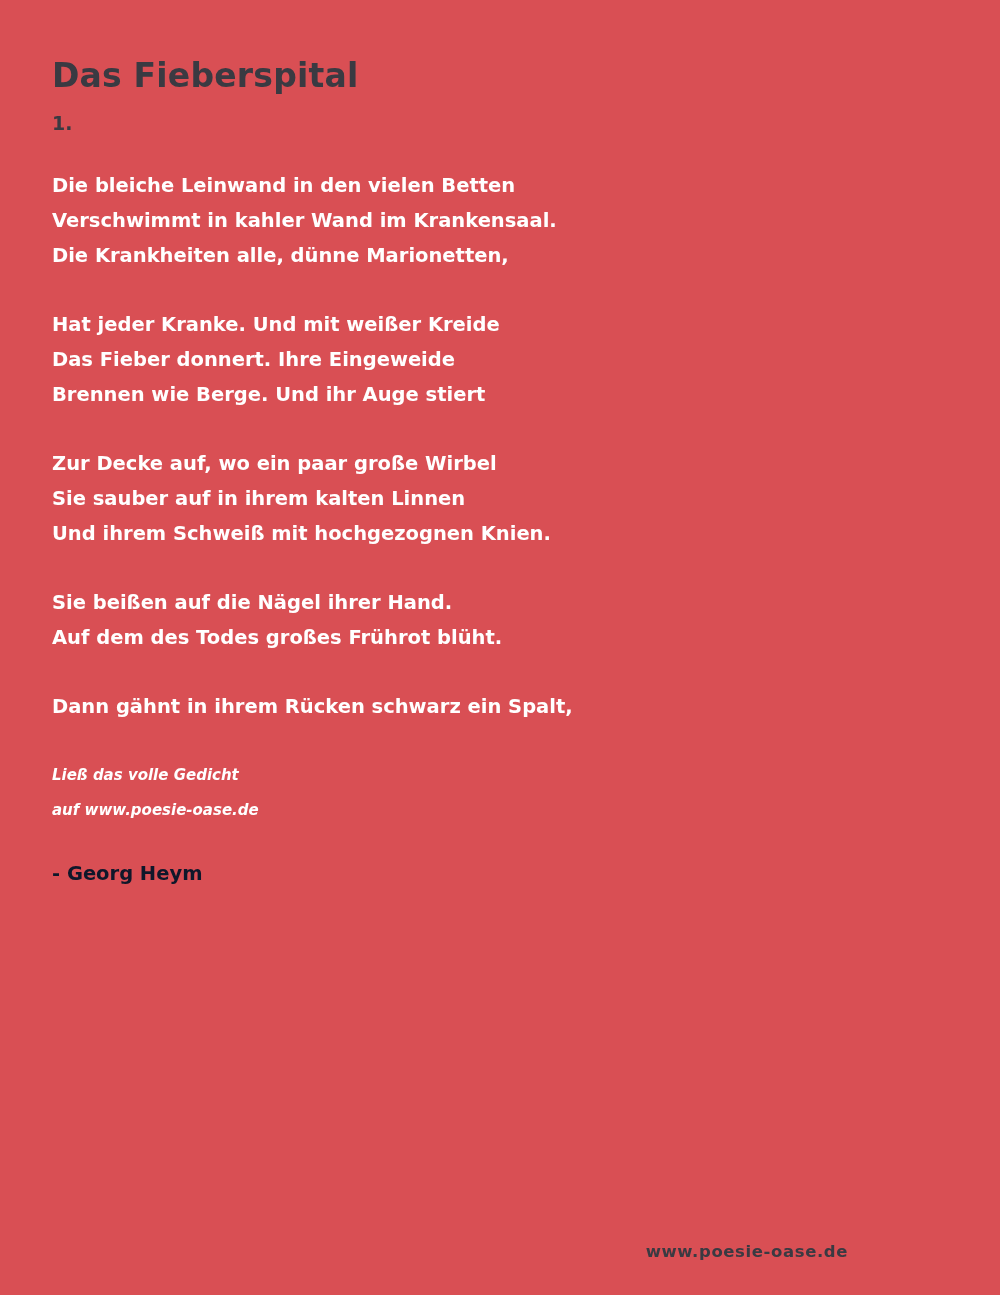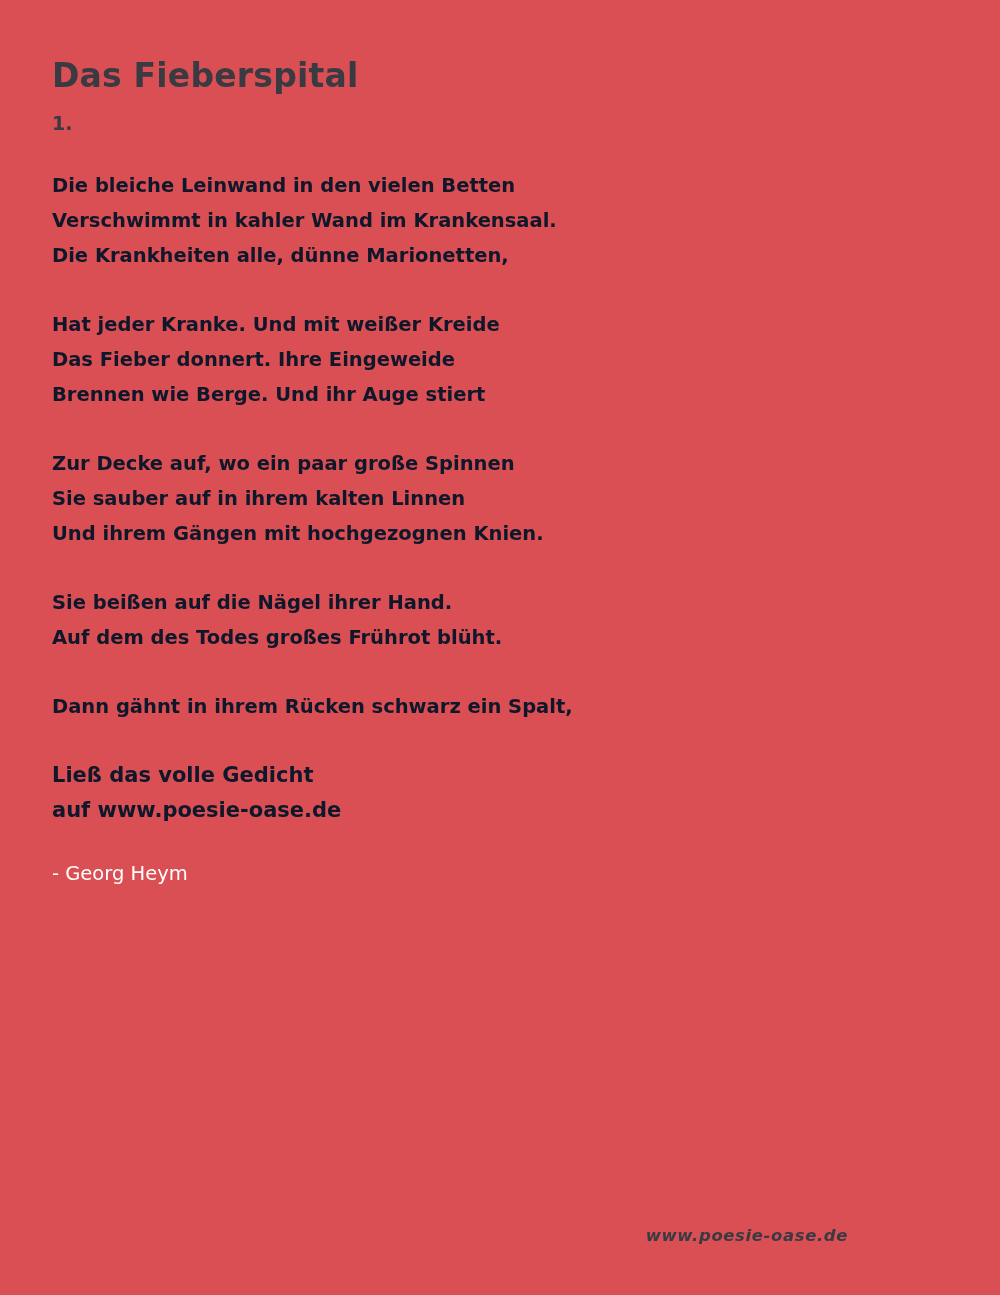--- a/index.html
+++ b/index.html
@@ -41,44 +41,44 @@
   .stanzas {
     margin-top: 34px;
   }
   .stanza {
     margin-bottom: 34px;
   }
   .line {
     font-size: 19.5px;
     font-weight: bold;
     line-height: 35px;
-    color: #0f172a;
+    color: #ffffff;
     white-space: pre;
   }
   .promo {
     margin-top: 4px;
   }
   .promo .line {
-    font-size: 21px;
+    font-size: 15px;
+    font-style: italic;
   }
   .author {
     font-size: 19.5px;
-    font-weight: normal;
-    color: #ffffff;
+    font-weight: bold;
+    color: #0f172a;
     margin-top: 32px;
   }
   .site-footer {
     position: absolute;
     right: 56px;
-    bottom: 50px;
+    bottom: 34px;
     font-size: 16.5px;
     font-weight: bold;
     letter-spacing: 0.6px;
     color: #3a3a42;
-    font-style: italic;
   }
 </style>
 </head>
 <body>
 
 <div class="page">
 
   <h1 class="poem-title">Das Fieberspital</h1>
 
   <div class="stanza-number">1.</div>
@@ -91,23 +91,23 @@
       <div class="line">Die Krankheiten alle, dünne Marionetten,</div>
     </div>
 
     <div class="stanza">
       <div class="line">Hat jeder Kranke. Und mit weißer Kreide</div>
       <div class="line">Das Fieber donnert. Ihre Eingeweide</div>
       <div class="line">Brennen wie Berge. Und ihr Auge stiert</div>
     </div>
 
     <div class="stanza">
-      <div class="line">Zur Decke auf, wo ein paar große Spinnen</div>
+      <div class="line">Zur Decke auf, wo ein paar große Wirbel</div>
       <div class="line">Sie sauber auf in ihrem kalten Linnen</div>
-      <div class="line">Und ihrem Gängen mit hochgezognen Knien.</div>
+      <div class="line">Und ihrem Schweiß mit hochgezognen Knien.</div>
     </div>
 
     <div class="stanza">
       <div class="line">Sie beißen auf die Nägel ihrer Hand.</div>
       <div class="line">Auf dem des Todes großes Frührot blüht.</div>
     </div>
 
 
     <div class="stanza">
       <div class="line">Dann gähnt in ihrem Rücken schwarz ein Spalt,</div>

